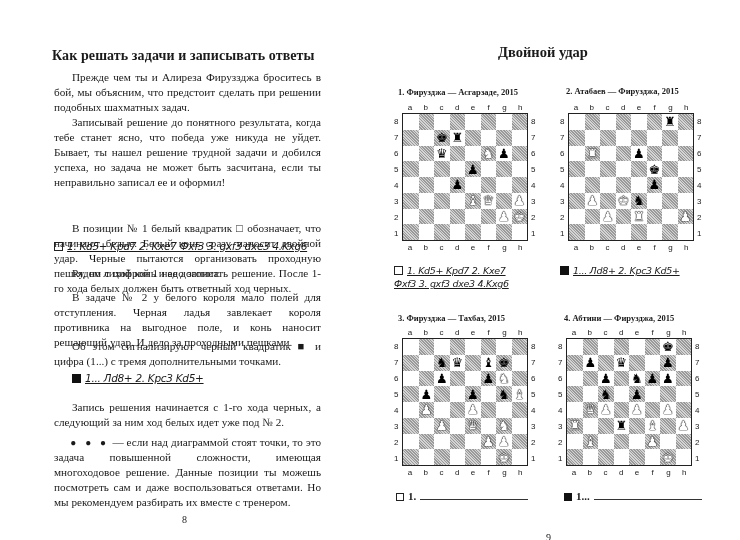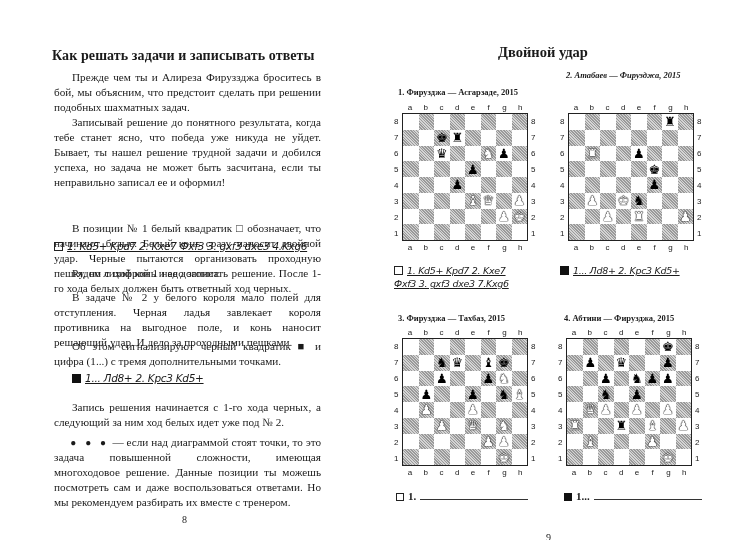--- a/index.html
+++ b/index.html
@@ -199,24 +199,24 @@
       <span>b</span>
       <span>c</span>
       <span>d</span>
       <span>e</span>
       <span>f</span>
       <span>g</span>
       <span>h</span>
     </div>
   <div class="sol" style="left:24px; top:252px;">
     <span class="sq-white"></span><u>1. Kd5+ Kpd7 2. Kxe7</u><br>
-    <u>Фxf3 3. gxf3 dxe3 7.Kxg6</u>
+    <u>Фxf3 3. gxf3 dxe3 4.Kxg6</u>
   </div>
 
-  <div class="caption" style="left:196px; top:58px;font-style:italic;">2. Атабаев — Фирузджа, 2015</div>
+  <div class="caption" style="left:196px; top:74px;">2. Атабаев — Фирузджа, 2015</div>
   <div class="files" style="left:198px; top:91px;">
       <span>a</span>
       <span>b</span>
       <span>c</span>
       <span>d</span>
       <span>e</span>
       <span>f</span>
       <span>g</span>
       <span>h</span>
     </div>

